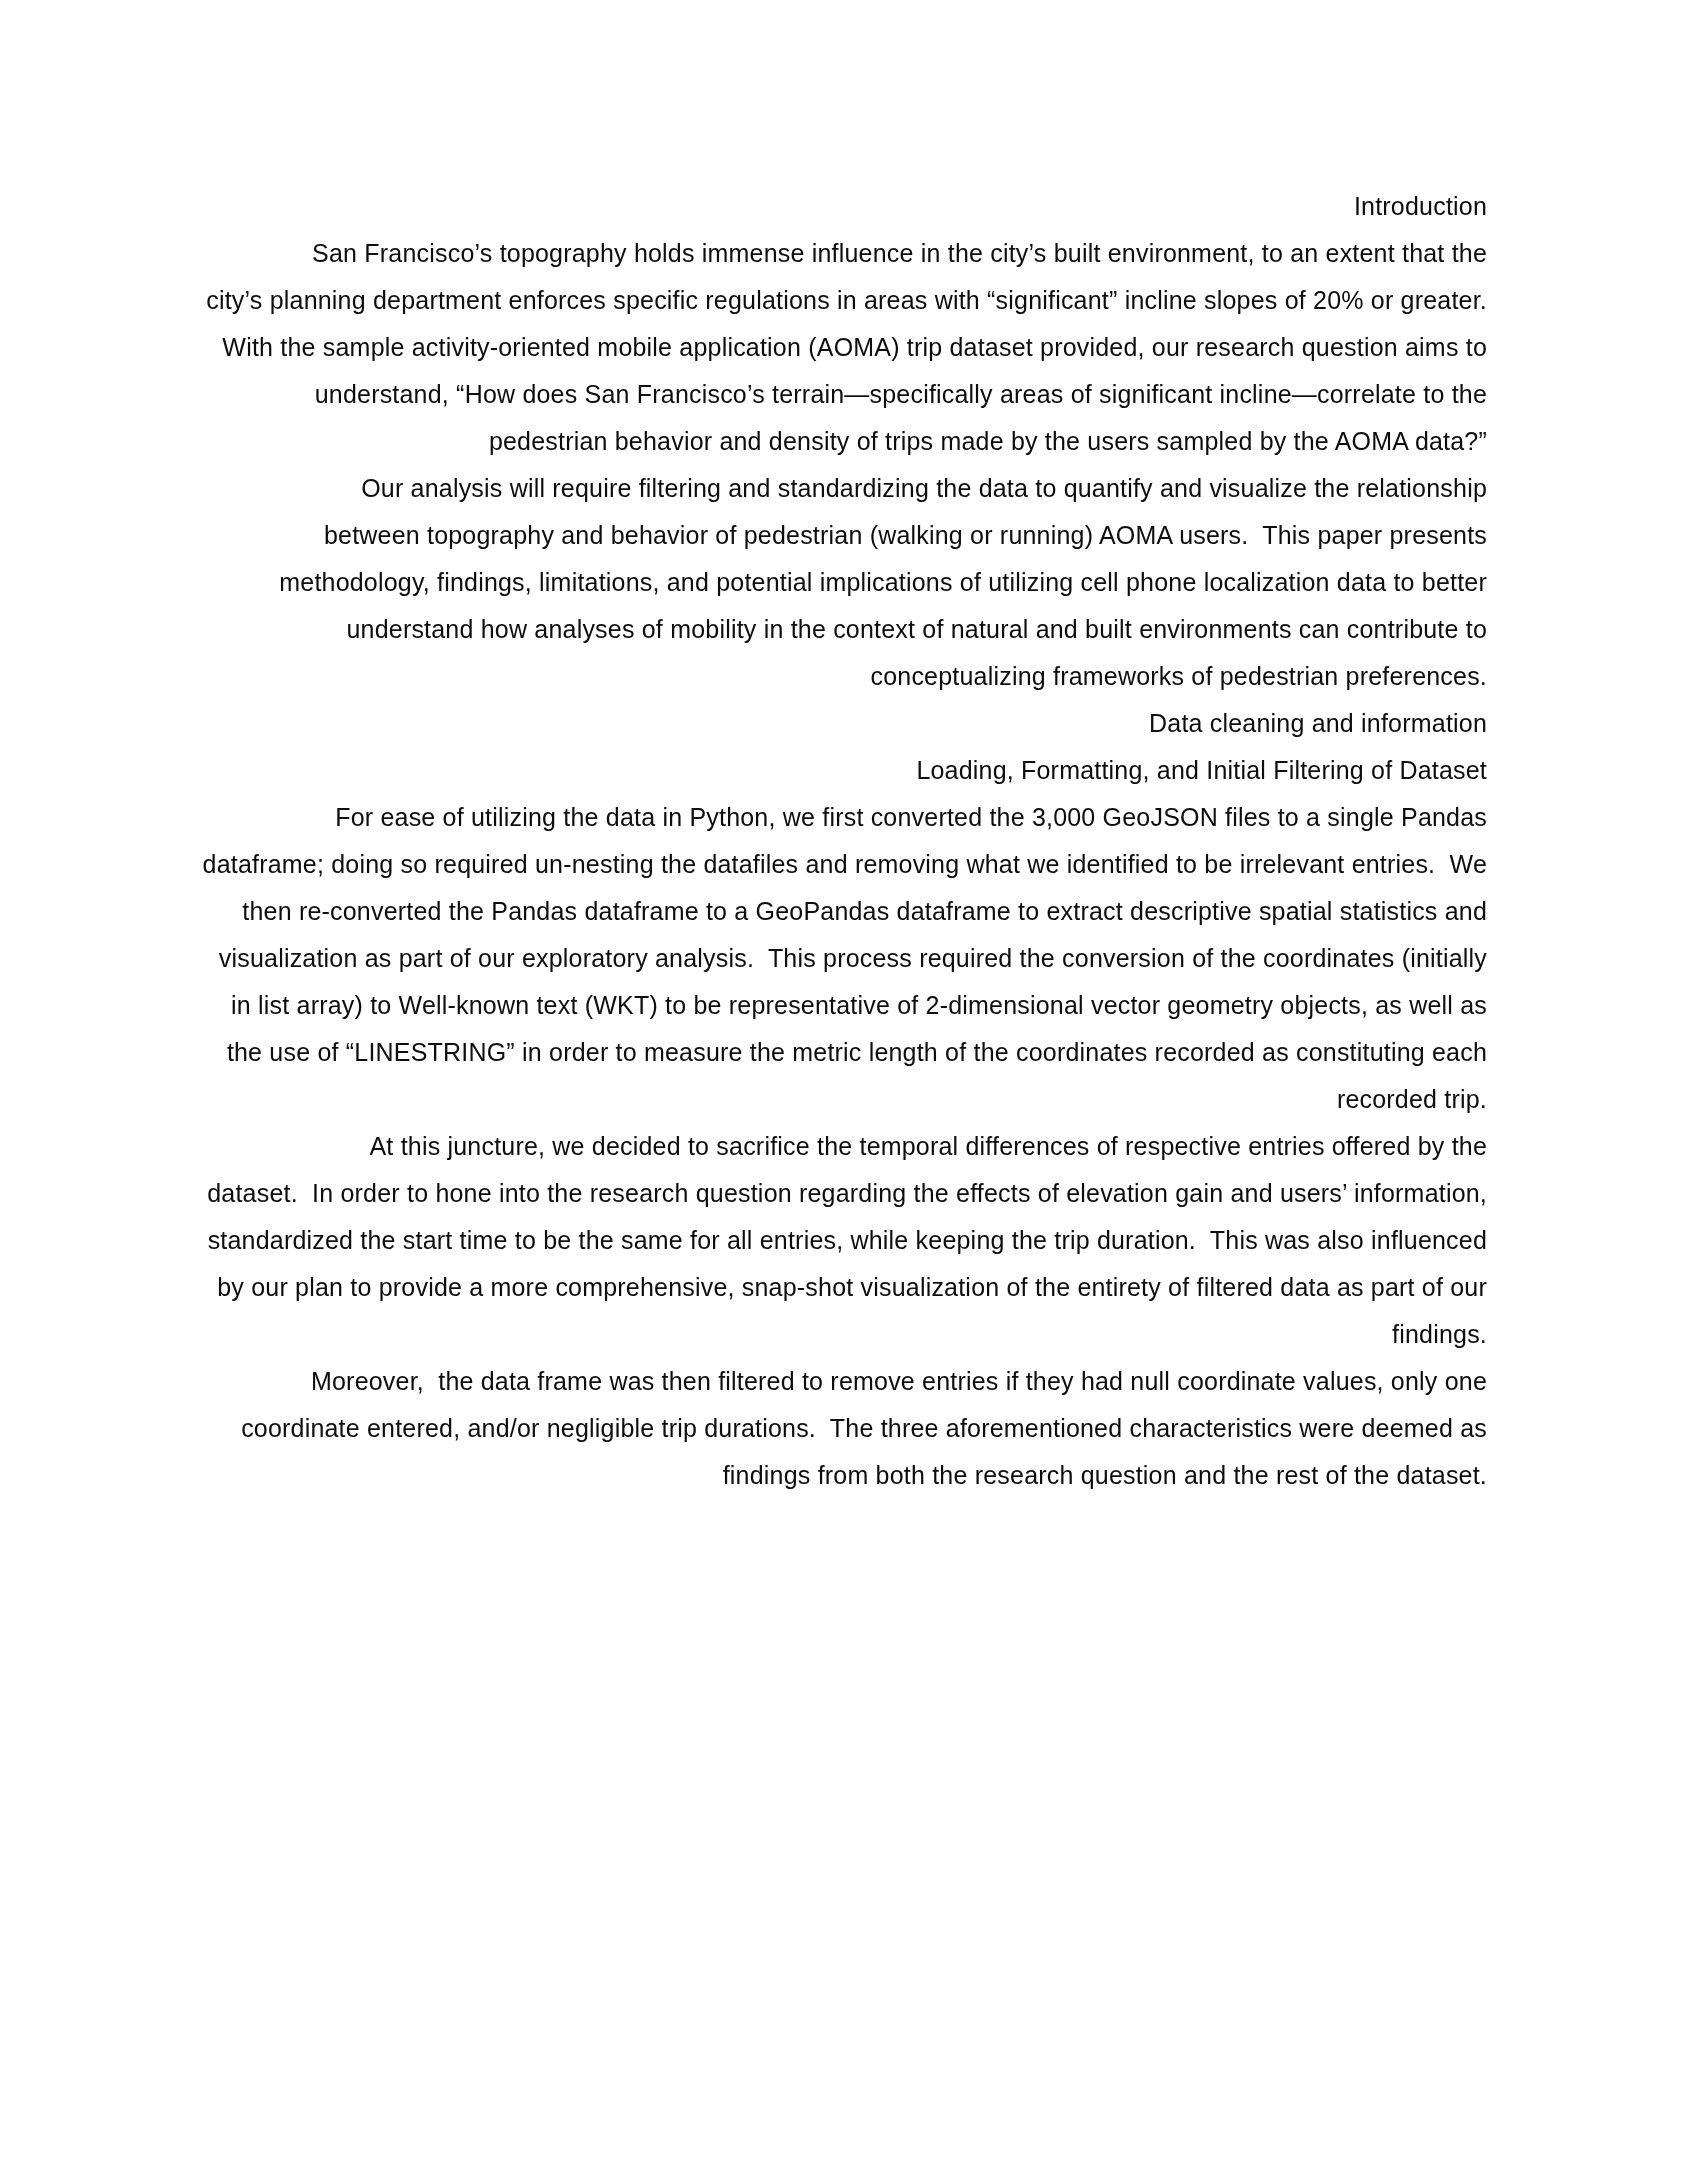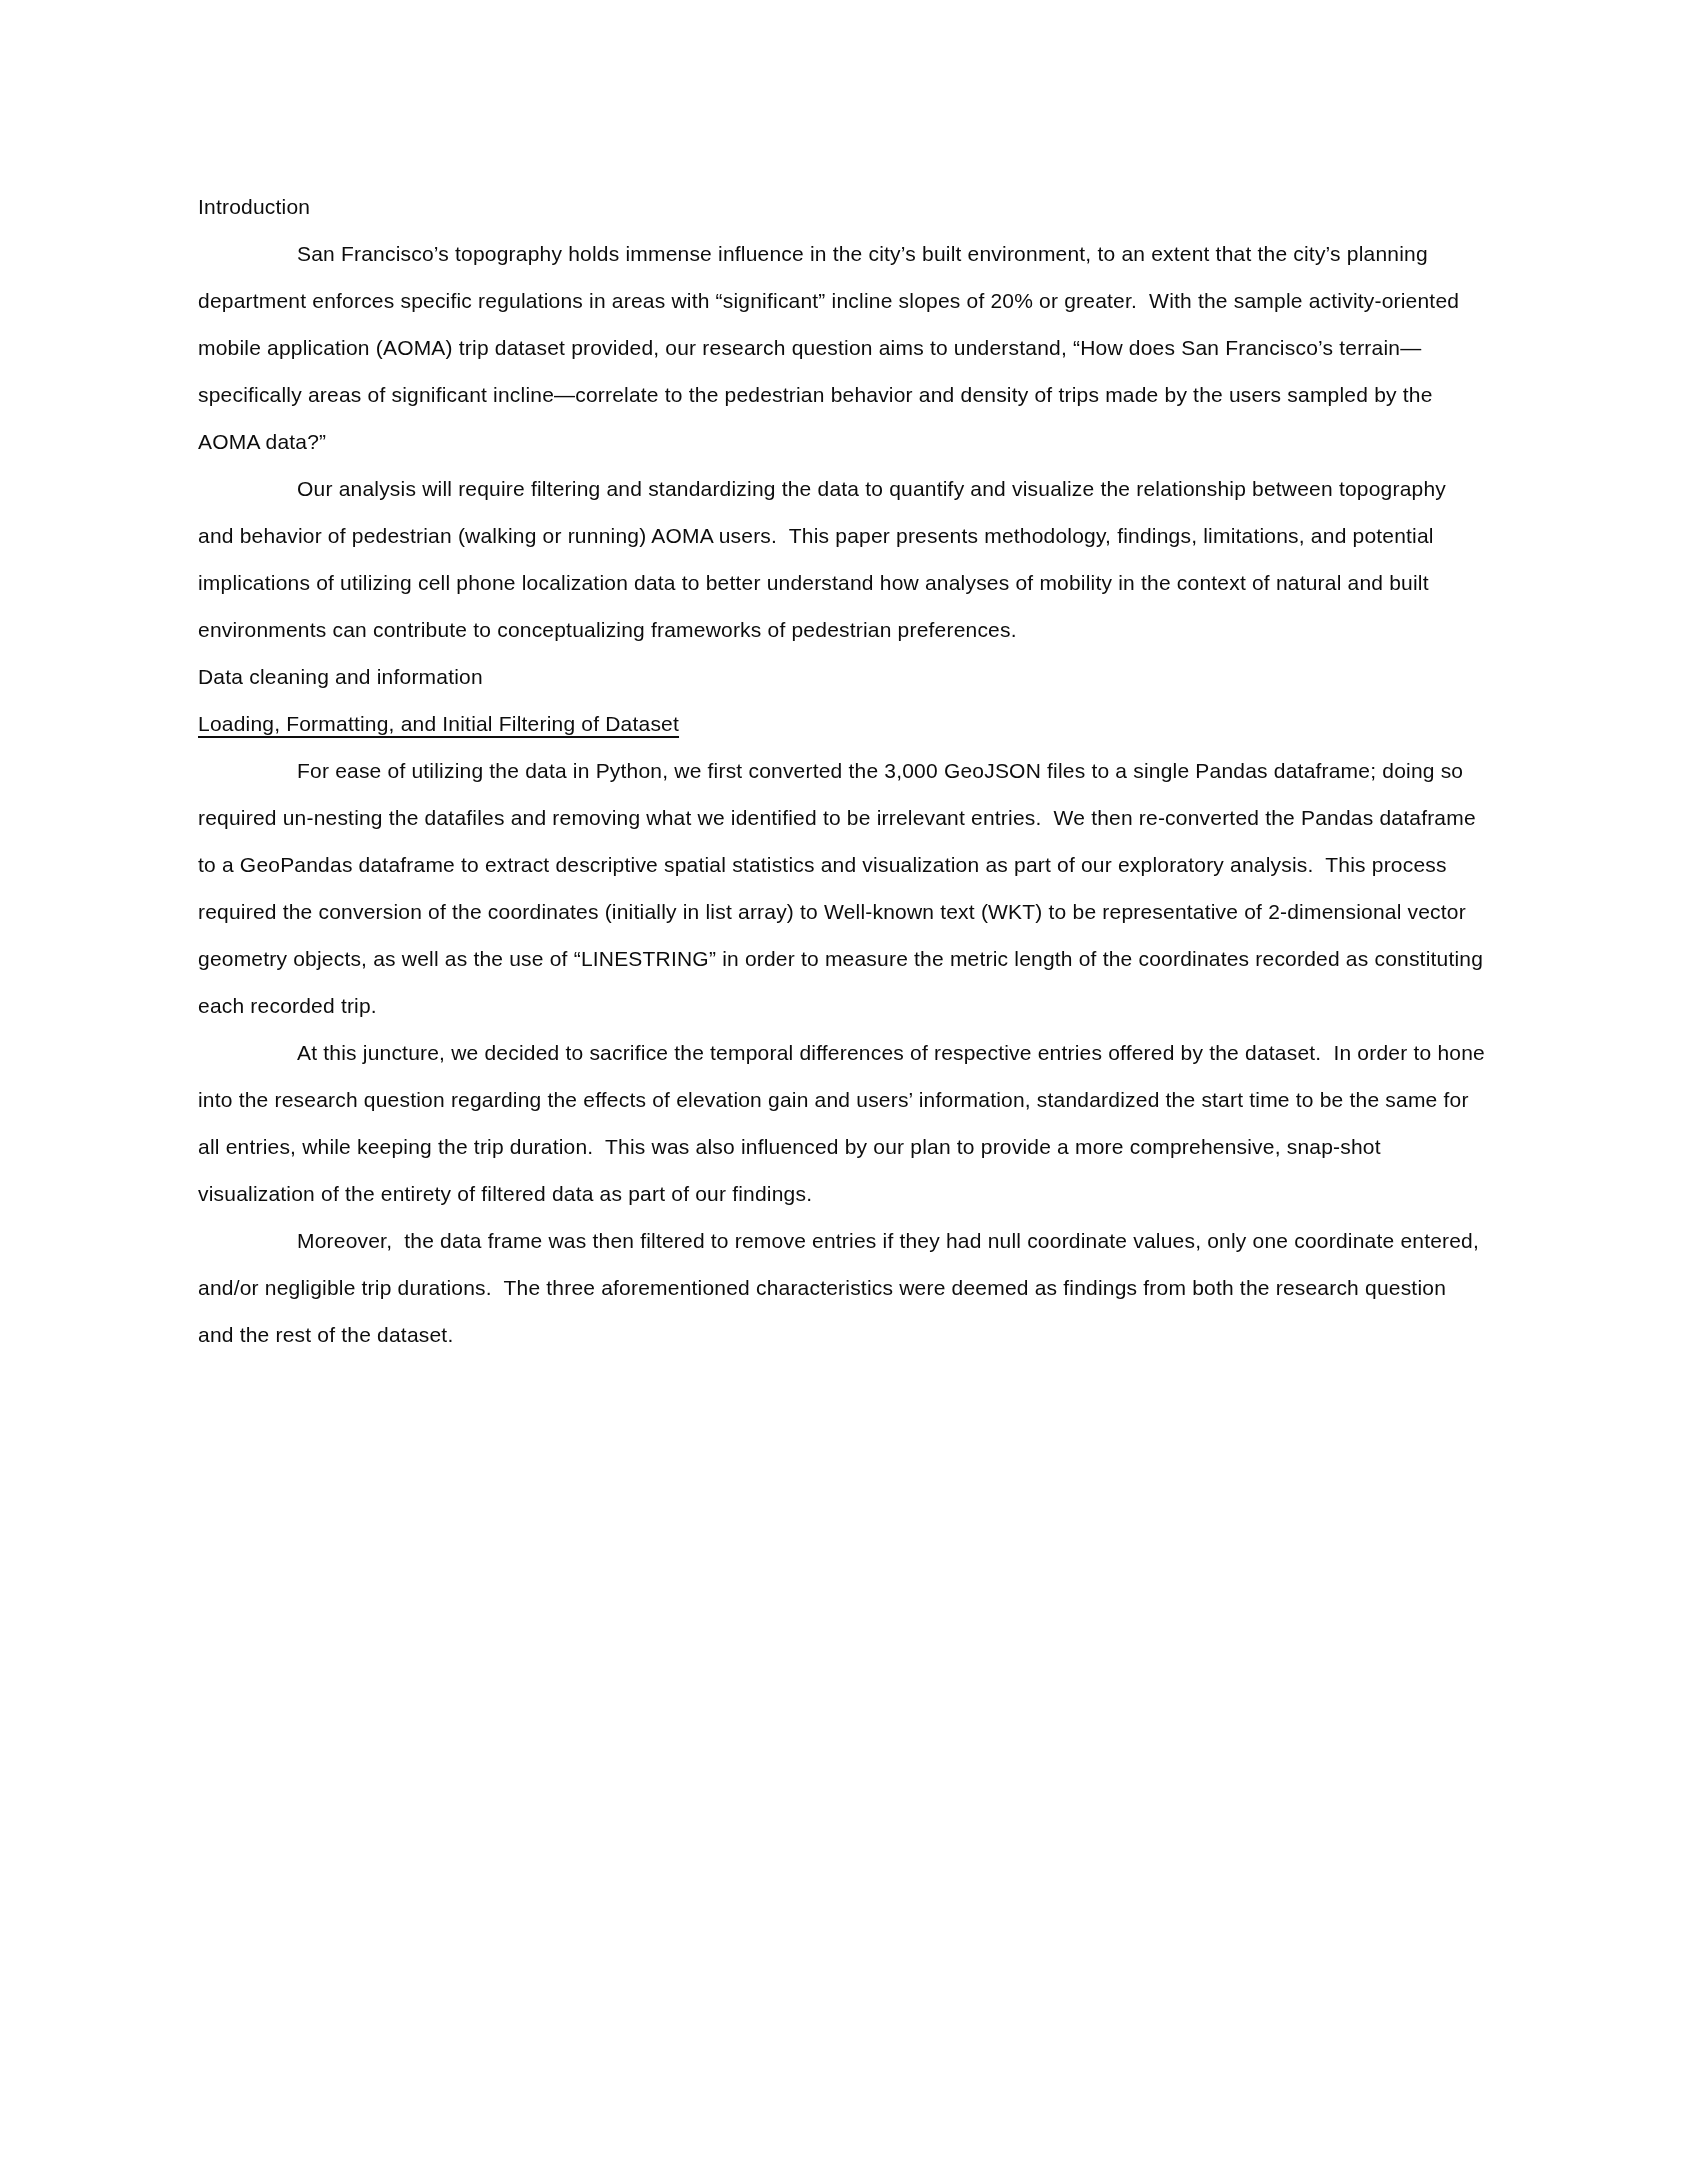--- a/index.html
+++ b/index.html
@@ -19,30 +19,29 @@
   .content {
     position: absolute;
     left: 198px;
     top: 183px;
     width: 1289px;
   }
   .content h2,
   .content h3,
   .content p {
     margin: 0;
-    font-size: 21px;
+    font-size: 25px;
     line-height: 47px;
     font-weight: normal;
     letter-spacing: 0.2px;
     white-space: pre-wrap;
-    text-align: left;
+    text-align: right;
   }
   .h-bold { font-weight: bold; }
   .underlined {
-    text-decoration: underline;
     text-underline-offset: 5px;
     text-decoration-thickness: 2px;
   }
   .indent { text-indent: 99px; }
   .mt-p1 { margin-top: 54px; }
   .mt-p2 { margin-top: 50px; }
   .mt-h2 { margin-top: 92px; }
   .mt-h3 { margin-top: 48px; }
   .mt-p3 { margin-top: 52px; }
   .mt-p4 { margin-top: 50px; }

